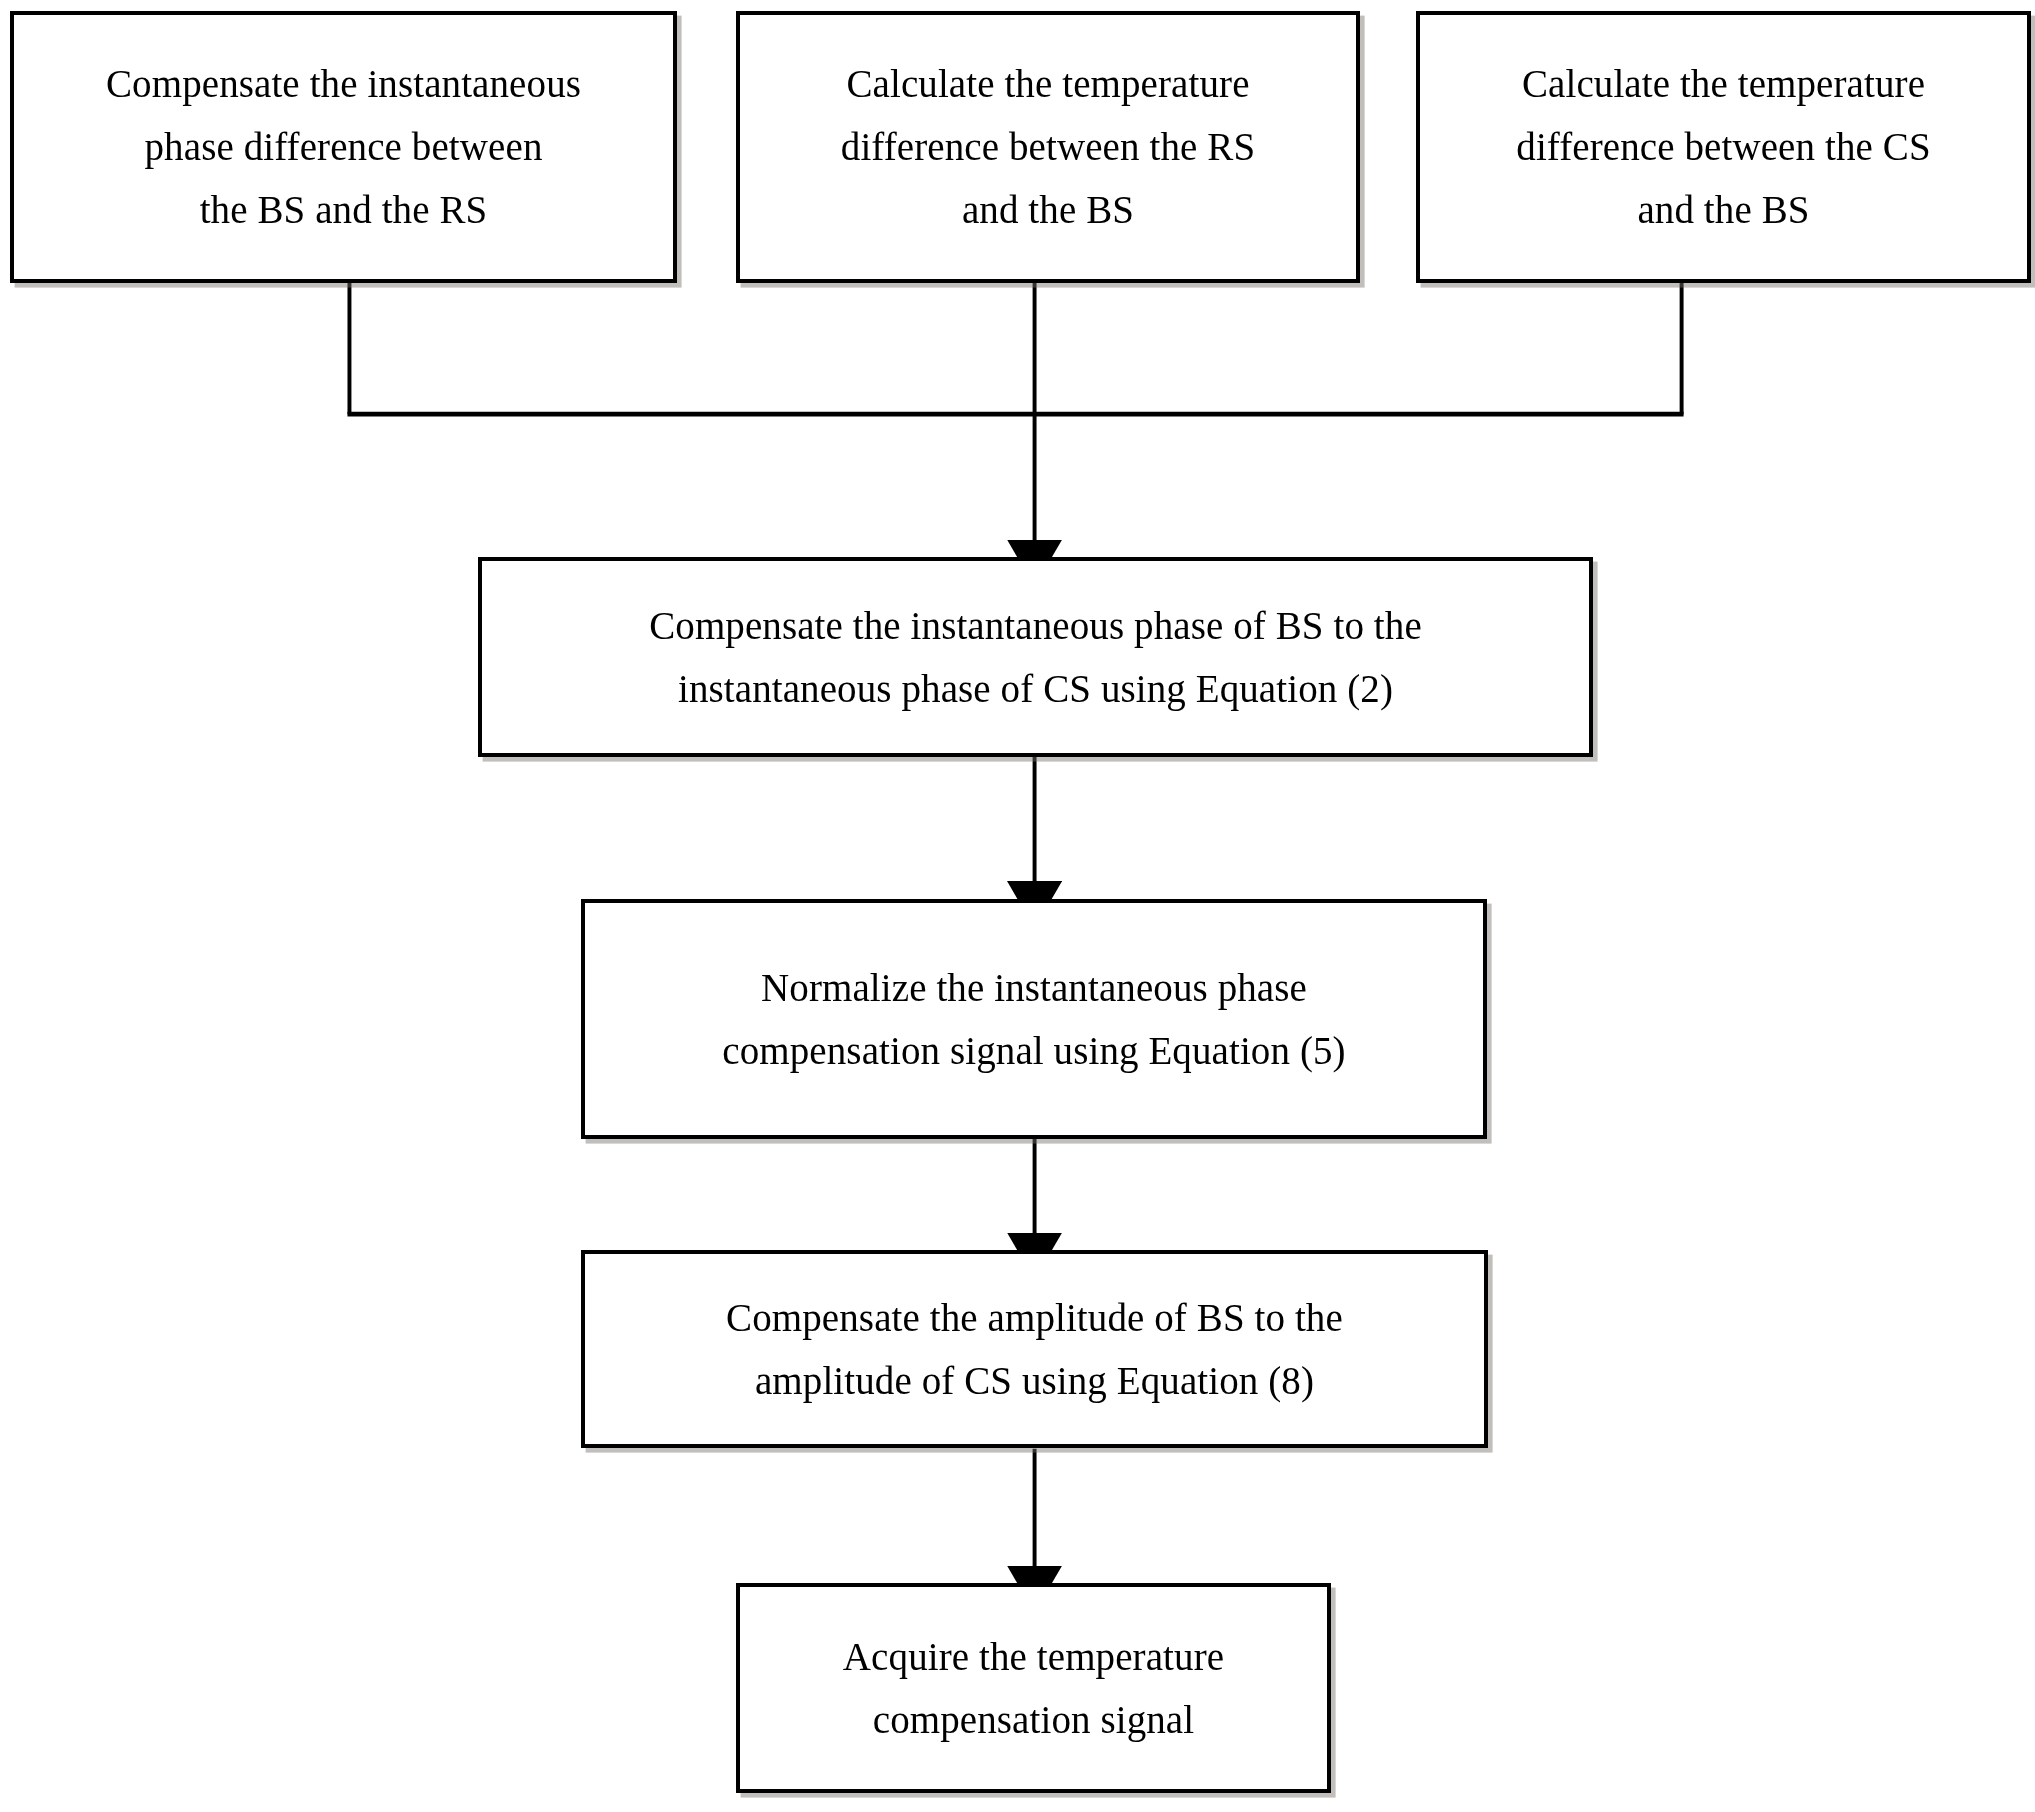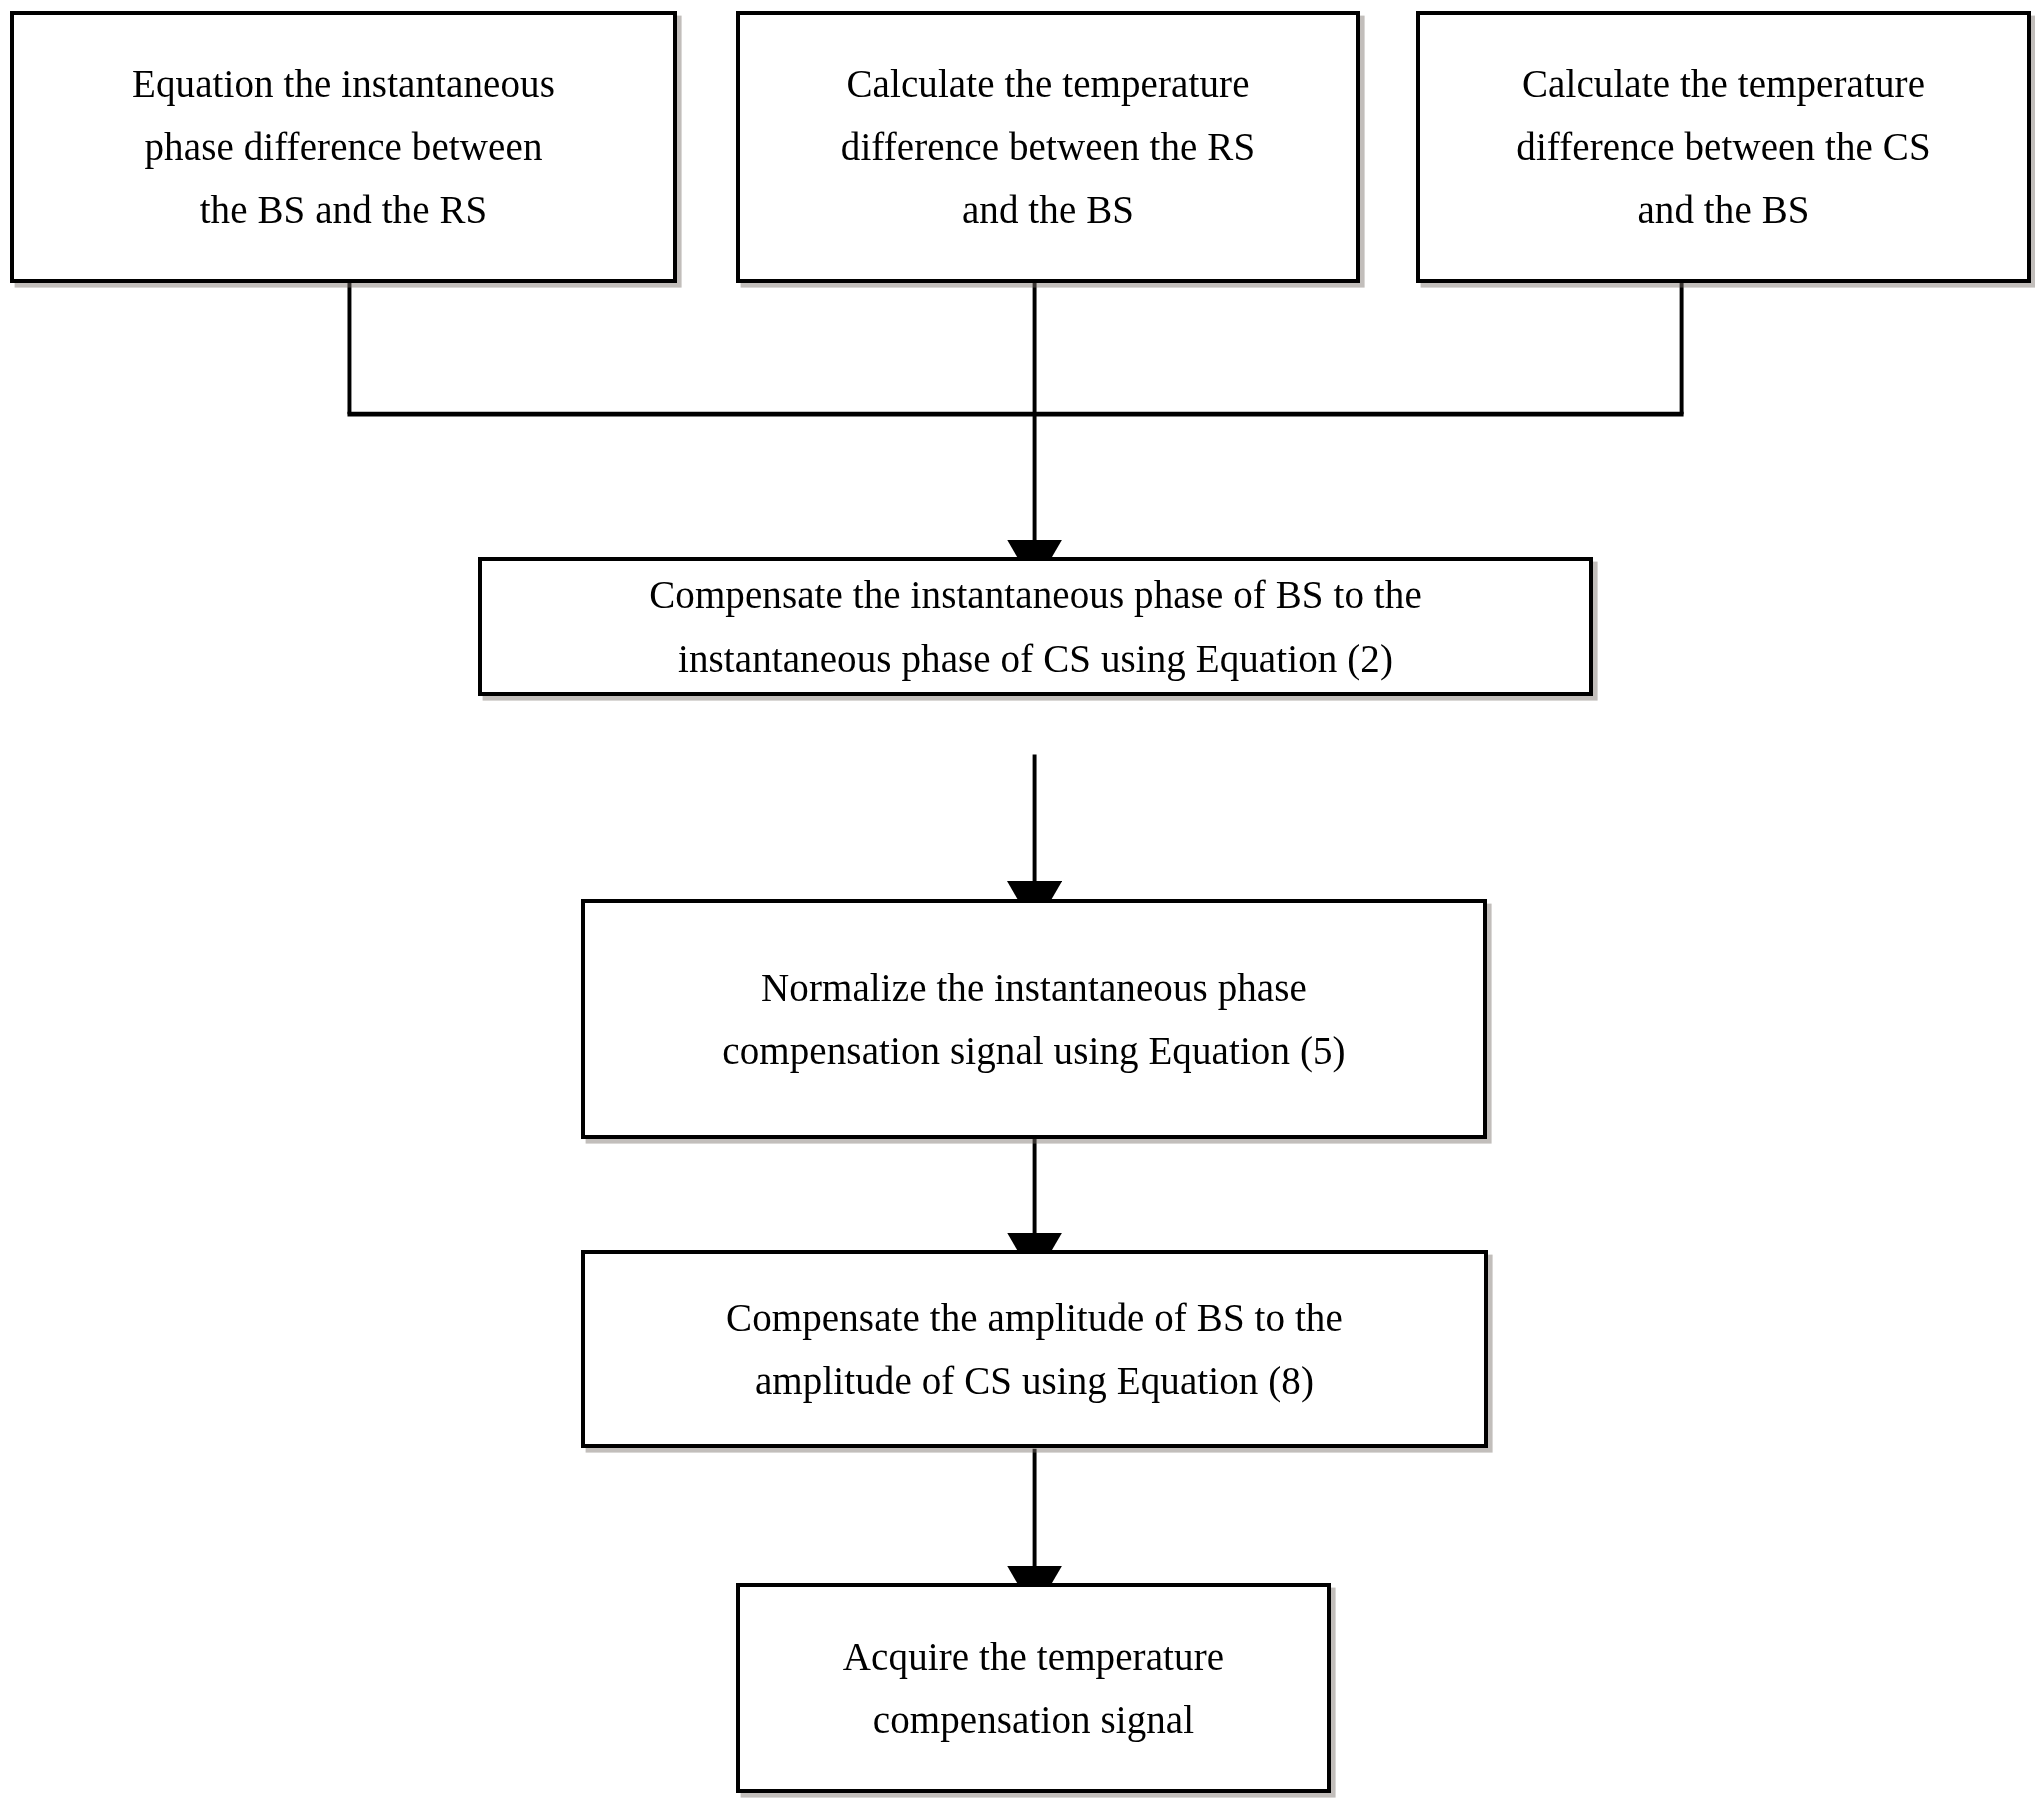--- a/index.html
+++ b/index.html
@@ -70,38 +70,38 @@
     <path d="M 1575,630 L 1575,828" stroke="#000000" stroke-width="6" fill="none" marker-end="url(#arrowhead)"></path>
 
     <path d="M 1575,1148 L 1575,1348" stroke="#000000" stroke-width="6" fill="none" marker-end="url(#arrowhead)"></path>
 
     <path d="M 1575,1690 L 1575,1883" stroke="#000000" stroke-width="6" fill="none" marker-end="url(#arrowhead)"></path>
 
     <path d="M 1575,2205 L 1575,2390" stroke="#000000" stroke-width="6" fill="none" marker-end="url(#arrowhead)"></path>
   </svg>
 
   <div class="node" style="left:10px; top:10.5px; width:667px; height:272px;">
-    <span class="label">Equation the instantaneous
+    <span class="label">Compensate the instantaneous
 phase difference between
 the BS and the RS</span>
   </div>
 
   <div class="node" style="left:736px; top:10.5px; width:624px; height:272px;">
     <span class="label">Calculate the temperature
 difference between the RS
 and the BS</span>
   </div>
 
   <div class="node" style="left:1416px; top:10.5px; width:615px; height:272px;">
     <span class="label">Calculate the temperature
 difference between the CS
 and the BS</span>
   </div>
 
-  <div class="node" style="left:478px; top:557px; width:1115px; height:139px;">
+  <div class="node" style="left:478px; top:557px; width:1115px; height:200px;">
     <span class="label">Compensate the instantaneous phase of BS to the
 instantaneous phase of CS using Equation (2)</span>
   </div>
 
   <div class="node" style="left:581px; top:899px; width:906px; height:240px;">
     <span class="label">Normalize the instantaneous phase
 compensation signal using Equation (5)</span>
   </div>
 
   <div class="node" style="left:581px; top:1250px; width:907px; height:198px;">

